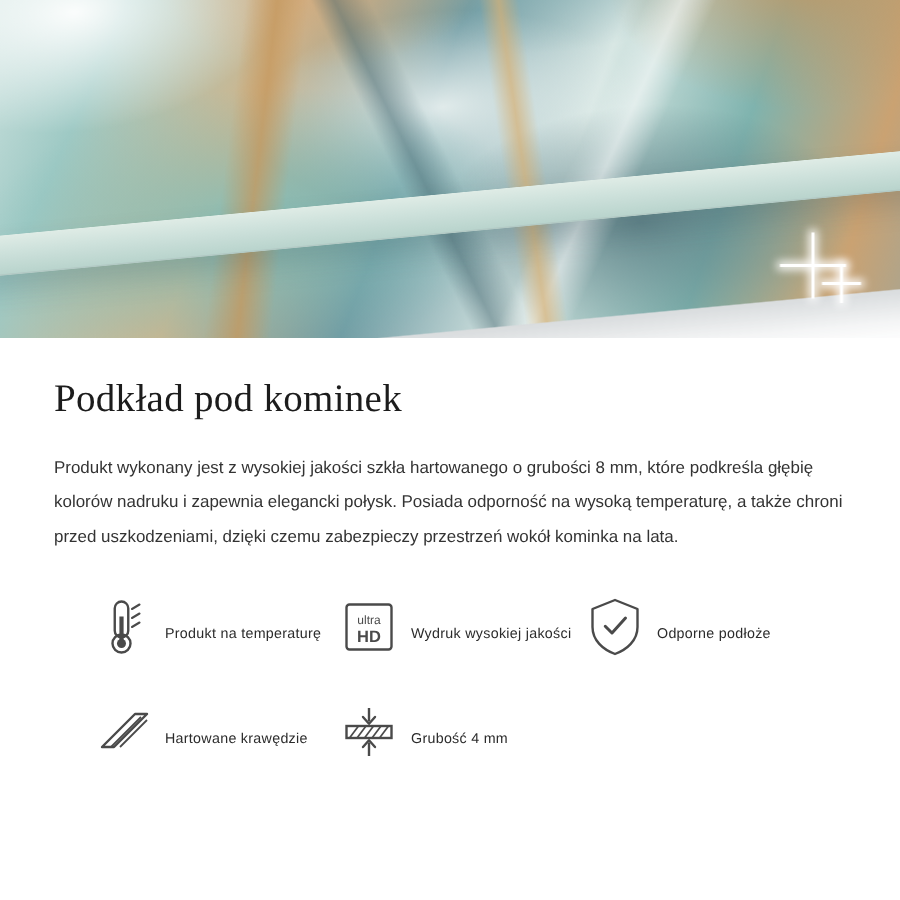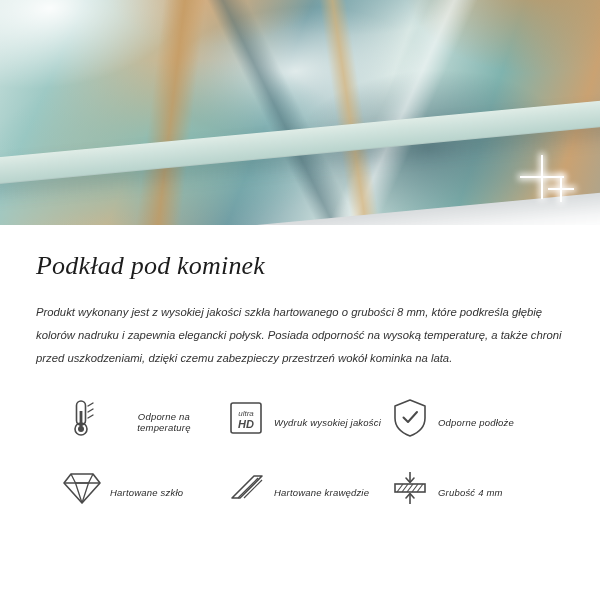--- a/index.html
+++ b/index.html
@@ -94,21 +94,20 @@
     height: 2px;
     box-shadow: 0 0 6px 2px rgba(255,255,255,0.9);
   }
   .sparkle.s1 { left: 520px; top: 155px; }
   .sparkle.s2 { left: 548px; top: 176px; width: 26px; height: 26px; }
 
   
   .content {
     position: relative;
     padding: 10px 36px 0 36px;
-    font-style: italic;
   }
   .headline {
     font-family: "Liberation Serif", serif;
     font-size: 26px;
     line-height: 1.32;
     color: #1c1c1c;
     font-weight: 400;
     margin: 14px 0 0 0;
     letter-spacing: 0.2px;
   }
@@ -181,21 +180,21 @@
           <svg width="40" height="42" viewBox="0 0 40 42">
             <rect x="14.5" y="4" width="9" height="24" rx="4.5" fill="none" stroke="#4a4a4a" stroke-width="1.6"></rect>
             <circle cx="19" cy="32" r="6" fill="none" stroke="#4a4a4a" stroke-width="1.6"></circle>
             <circle cx="19" cy="32" r="3" fill="#4a4a4a"></circle>
             <rect x="17.6" y="14" width="2.8" height="16" fill="#4a4a4a"></rect>
             <line x1="26" y1="9" x2="31" y2="6" stroke="#4a4a4a" stroke-width="1.4" stroke-linecap="round"></line>
             <line x1="26" y1="15" x2="31" y2="12" stroke="#4a4a4a" stroke-width="1.4" stroke-linecap="round"></line>
             <line x1="26" y1="21" x2="31" y2="18" stroke="#4a4a4a" stroke-width="1.4" stroke-linecap="round"></line>
           </svg>
         </span>
-        <span class="feature-label">Odporne na temperaturę</span>
+        <span class="feature-label">Produkt na temperaturę</span>
       </div>
 
       <div class="feature">
         <span class="feature-icon">
           <svg width="42" height="42" viewBox="0 0 42 42">
             <rect x="6" y="6" width="30" height="30" rx="2" fill="none" stroke="#4a4a4a" stroke-width="1.6"></rect>
             <text x="21" y="19" text-anchor="middle" font-family="Liberation Sans, sans-serif" font-size="8" fill="#4a4a4a">ultra</text>
             <text x="21" y="31" text-anchor="middle" font-family="Liberation Sans, sans-serif" font-size="11" font-weight="bold" fill="#4a4a4a">HD</text>
           </svg>
         </span>
@@ -205,32 +204,20 @@
       <div class="feature">
         <span class="feature-icon">
           <svg width="40" height="44" viewBox="0 0 40 44">
             <path d="M20 4 L35 10 V22 C35 31 28 37 20 40 C12 37 5 31 5 22 V10 Z" fill="none" stroke="#4a4a4a" stroke-width="1.6" stroke-linejoin="round"></path>
             <path d="M13.5 21.5 L18 26 L27 16" fill="none" stroke="#4a4a4a" stroke-width="2" stroke-linecap="round" stroke-linejoin="round"></path>
           </svg>
         </span>
         <span class="feature-label">Odporne podłoże</span>
       </div>
 
-      <div class="feature">
-        <span class="feature-icon">
-          <svg width="44" height="40" viewBox="0 0 44 40">
-            <path d="M11 6 H33 L40 15 L22 35 L4 15 Z" fill="none" stroke="#4a4a4a" stroke-width="1.6" stroke-linejoin="round"></path>
-            <path d="M4 15 H40" stroke="#4a4a4a" stroke-width="1.3"></path>
-            <path d="M11 6 L15.5 15 L22 35" fill="none" stroke="#4a4a4a" stroke-width="1.3"></path>
-            <path d="M33 6 L28.5 15 L22 35" fill="none" stroke="#4a4a4a" stroke-width="1.3"></path>
-            <path d="M15.5 15 H28.5" stroke="#4a4a4a" stroke-width="1.3"></path>
-          </svg>
-        </span>
-        <span class="feature-label">Hartowane szkło</span>
-      </div>
 
       <div class="feature">
         <span class="feature-icon">
           <svg width="44" height="36" viewBox="0 0 44 36">
             <path d="M8 28 L30 6 H38 L16 28 Z" fill="none" stroke="#4a4a4a" stroke-width="1.6" stroke-linejoin="round"></path>
             <line x1="14" y1="28" x2="34" y2="8" stroke="#4a4a4a" stroke-width="1.2"></line>
             <line x1="20" y1="28" x2="38" y2="10" stroke="#4a4a4a" stroke-width="1.2"></line>
           </svg>
         </span>
         <span class="feature-label">Hartowane krawędzie</span>

